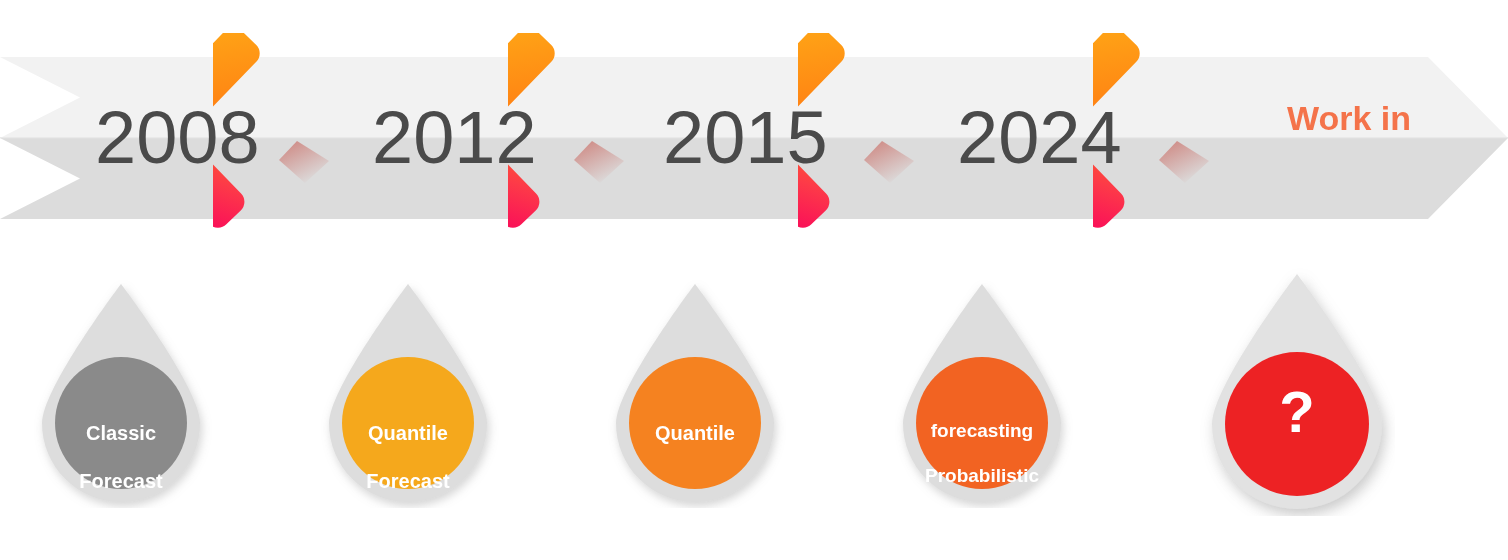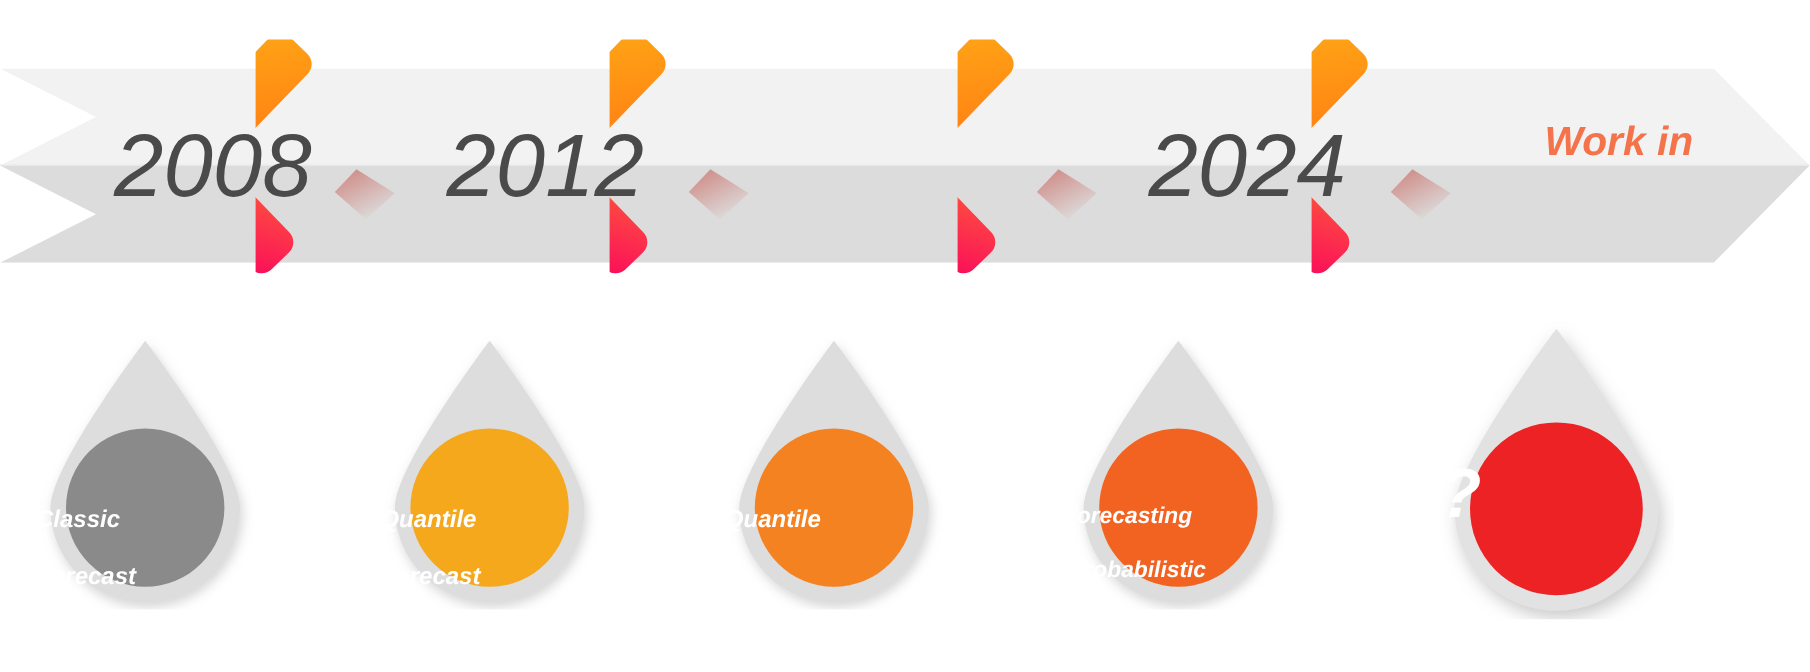--- a/index.html
+++ b/index.html
@@ -13,21 +13,20 @@
     position: relative;
     overflow: hidden;
     font-family: "Liberation Sans", sans-serif;
   }
 
   #stage {
     position: absolute;
     left: 0; top: 0;
     width: 1508px;
     height: 560px;
-    font-style: italic;
   }
 
   
   .banner-layer {
     position: absolute;
     left: 0;
     top: 57px;
     width: 1508px;
     height: 162px;
   }
@@ -76,20 +75,21 @@
   .drop-svg {
     position: absolute;
     left: 0; top: 0;
     width: 182px;
     height: 230px;
   }
   .drop-label {
     position: absolute;
     left: 0;
     width: 182px;
+    text-align: center;
     font-family: "Liberation Sans", sans-serif;
     font-weight: bold;
     color: #ffffff;
     line-height: 1.2;
     font-size: 20px;
     top: 119px;
     pointer-events: none;
     white-space: pre-line;
   }
   .drop-label.qmark {
@@ -112,20 +112,21 @@
       <path d="M 0,0 L 1428,0 L 1508,81 L 0,81 L 80,40.5 Z" fill="#f2f2f2"></path>
 
       <path d="M 0,81 L 1508,81 L 1428,162 L 0,162 L 80,121.5 Z" fill="#dcdcdc"></path>
 
       <rect x="0" y="80" width="1508" height="1.2" fill="#e9e9e9"></rect>
     </svg>
   </div>
 
   <div class="year-label" style="left:95px">2008</div>
   <div class="year-label" style="left:372px">2012</div>
+  <div class="year-label" style="left:663px">2015</div>
   <div class="year-label" style="left:957px">2024</div>
 
   <div class="wip-label">
     <div>Work in</div>
   </div>
 
   <div class="chevron" style="left:213px">
     <svg viewBox="0 0 136 205">
       <defs>
         <linearGradient id="chvA1" x1="0" y1="0" x2="0.35" y2="1">

